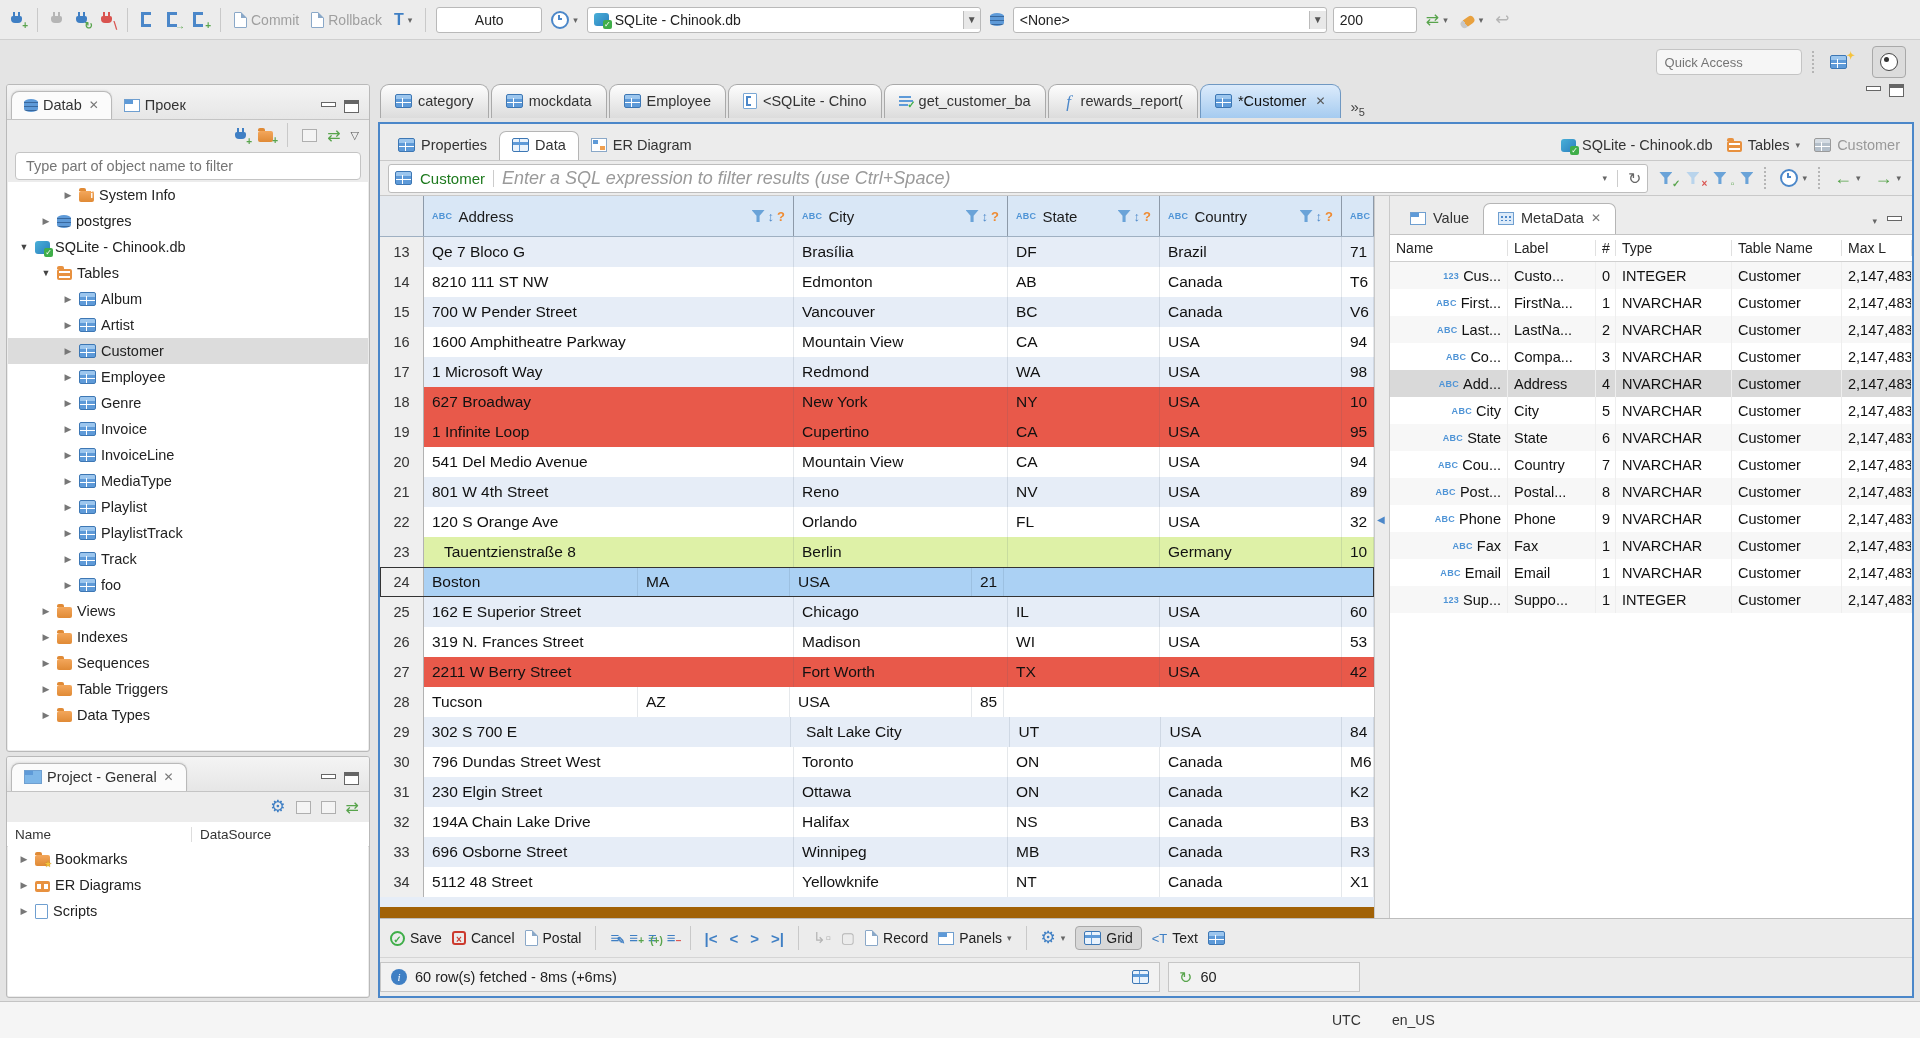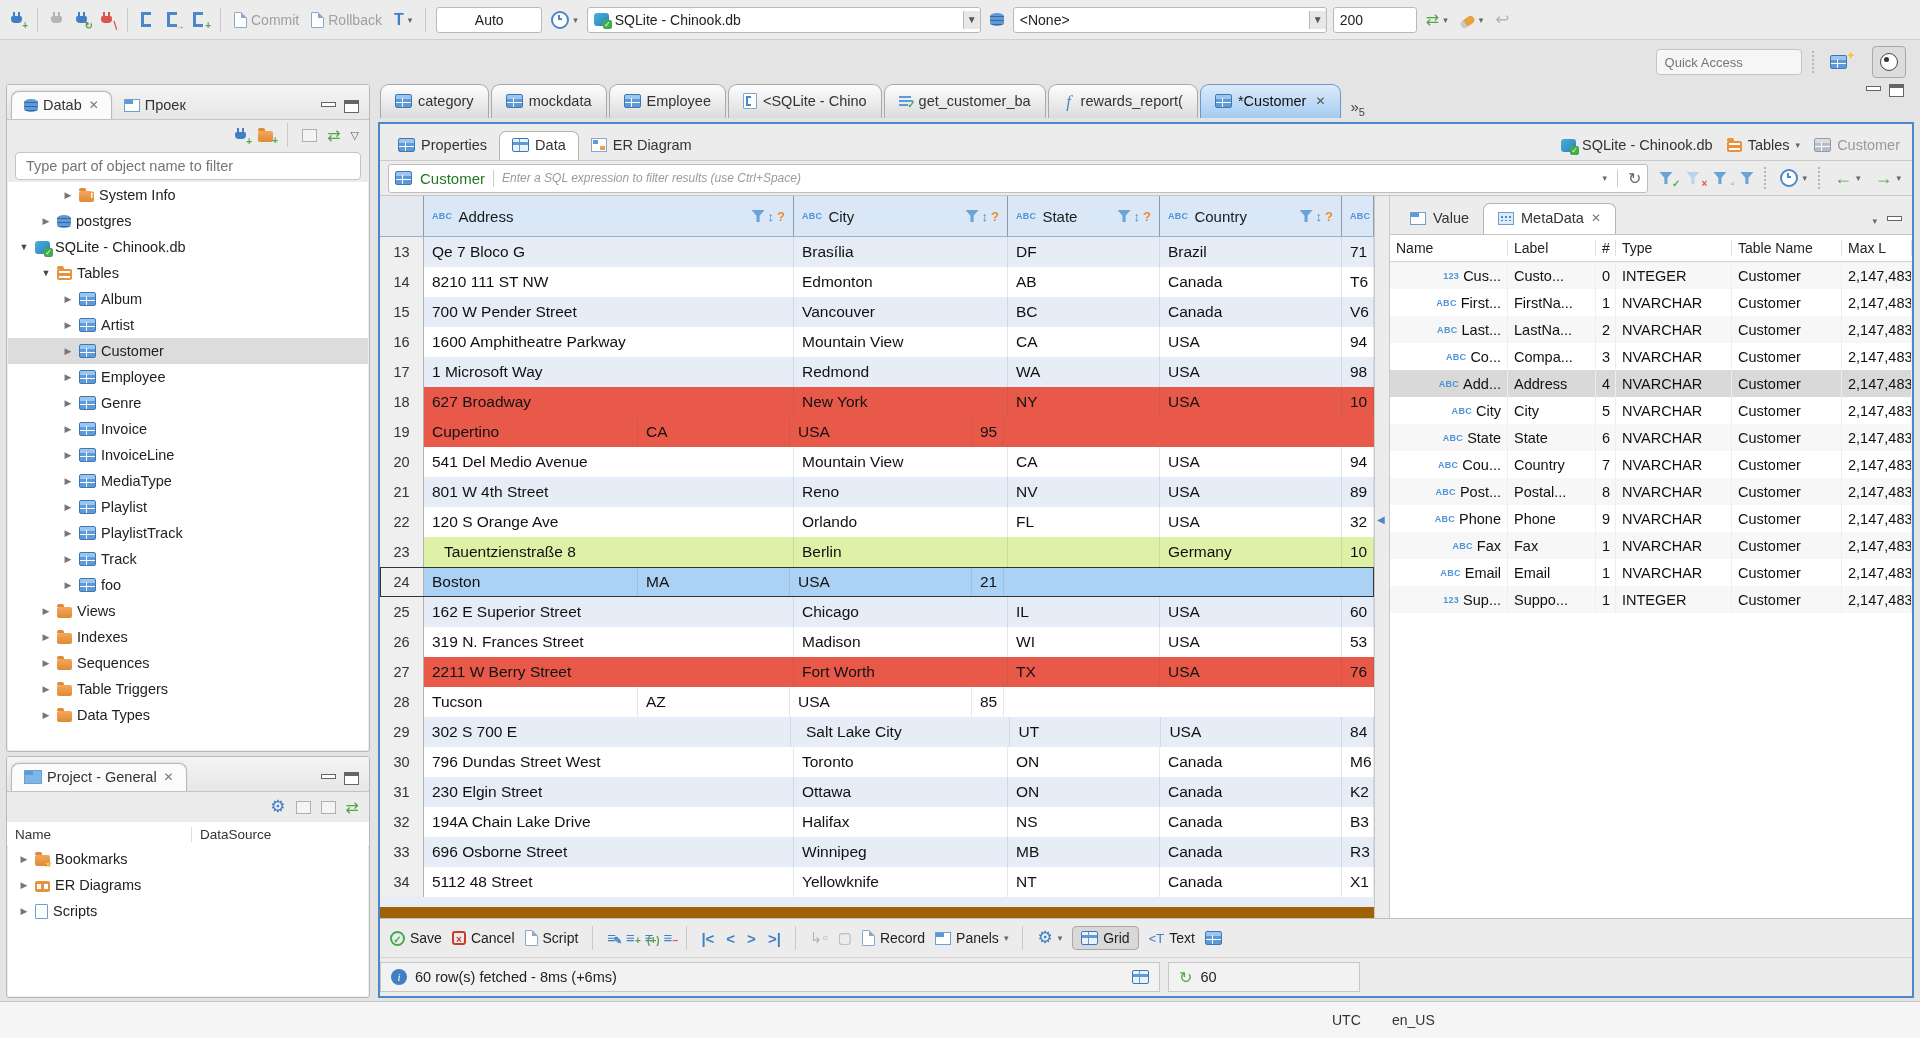--- a/index.html
+++ b/index.html
@@ -123,21 +123,21 @@
   .subtabs{height:36px;display:flex;align-items:flex-end;background:#ececec;border-bottom:1px solid #c9c9c9;padding-left:6px}
   .stab{display:flex;align-items:center;gap:6px;padding:5px 12px 7px;font-size:14.5px;color:#333;border-radius:7px 7px 0 0}
   .stab.active{background:#fff;border:1px solid #b5b5b5;border-bottom:none}
   .breadcrumb{margin-left:auto;display:flex;align-items:center;gap:14px;padding:0 12px 7px;font-size:14.5px}
   .crumb{display:flex;align-items:center;gap:6px;color:#333}
   .crumb.dim{color:#999}
   .filterbar{height:35px;display:flex;align-items:center;padding:3px 8px;gap:8px;background:#ececec;border-bottom:1px solid #c9c9c9;box-sizing:border-box}
   .fcombo{flex:1;height:27px;background:#fff;border:1px solid #bdbdbd;border-radius:3px;display:flex;align-items:center;padding:0 6px;gap:8px}
   .fcombo .entity{color:#1e7a1e;font-size:15px}
   .fcombo .vline{width:1px;height:17px;background:#ccc}
-  .fcombo .ph{color:#9a9a9a;font-style:italic;font-size:12px;flex:1}
+  .fcombo .ph{color:#9a9a9a;font-style:italic;font-size:18px;flex:1}
   .fcombo .endbtns{display:flex;align-items:center;gap:10px;color:#555}
   .content{flex:1;display:flex;min-height:0;background:#a16207}
   
   .gridarea{width:994px;flex:none;overflow:hidden;display:flex;flex-direction:column}
   .ghead{display:flex;height:40px;background:#d9e7f6;border-bottom:1px solid #9fb0c2;flex:none}
   .gh{display:flex;align-items:center;gap:6px;padding:0 8px;border-right:1px solid #8d9aa9;box-sizing:border-box;font-size:15px;color:#1b1b1b}
   .gh .hic{margin-left:auto;display:flex;align-items:center;gap:3px}
   .gh .updown{color:#4b87c9;font-size:13px}
   .gh .q{color:#ef8b32;font-weight:bold;font-size:13px}
   .kind{color:#4f94d6;font-size:9px;font-weight:bold;letter-spacing:.3px}
@@ -671,20 +671,21 @@
           <div class="grow red">
             <span class="gc num">18</span>
             <span class="gc c1" style="width: 370px;">627 Broadway</span>
             <span class="gc c2" style="width: 214px;">New York</span>
             <span class="gc c3" style="width: 152px;">NY</span>
             <span class="gc c4" style="width: 182px;">USA</span>
             <span class="gc c5" style="width: 32px;">10</span>
           </div>
           <div class="grow red">
             <span class="gc num">19</span>
+            <span class="gc c1" style="width: 370px;">1 Infinite Loop</span>
             <span class="gc c2" style="width: 214px;">Cupertino</span>
             <span class="gc c3" style="width: 152px;">CA</span>
             <span class="gc c4" style="width: 182px;">USA</span>
             <span class="gc c5" style="width: 32px;">95</span>
           </div>
           <div class="grow ">
             <span class="gc num">20</span>
             <span class="gc c1" style="width: 370px;">541 Del Medio Avenue</span>
             <span class="gc c2" style="width: 214px;">Mountain View</span>
             <span class="gc c3" style="width: 152px;">CA</span>
@@ -737,21 +738,21 @@
             <span class="gc c3" style="width: 152px;">WI</span>
             <span class="gc c4" style="width: 182px;">USA</span>
             <span class="gc c5" style="width: 32px;">53</span>
           </div>
           <div class="grow red">
             <span class="gc num">27</span>
             <span class="gc c1" style="width: 370px;">2211 W Berry Street</span>
             <span class="gc c2" style="width: 214px;">Fort Worth</span>
             <span class="gc c3" style="width: 152px;">TX</span>
             <span class="gc c4" style="width: 182px;">USA</span>
-            <span class="gc c5" style="width: 32px;">76</span>
+            <span class="gc c5" style="width: 32px;">42</span>
           </div>
           <div class="grow ">
             <span class="gc num">28</span>
             <span class="gc c2" style="width: 214px;">Tucson</span>
             <span class="gc c3" style="width: 152px;">AZ</span>
             <span class="gc c4" style="width: 182px;">USA</span>
             <span class="gc c5" style="width: 32px;">85</span>
           </div>
           <div class="grow stripe">
             <span class="gc num">29</span>
@@ -983,21 +984,21 @@
     <span class="rbtn">
         <span class="save-ic">✓</span>
         <span>Save</span>
       </span>
     <span class="rbtn">
         <span class="cancel-ic">×</span>
         <span>Cancel</span>
       </span>
     <span class="rbtn">
         <span class="ic ic-doc"></span>
-        <span>Script</span>
+        <span>Postal</span>
       </span>
     <span class="sep"></span>
     <span class="lines-ic">≡<span class="b bl">✎</span></span>
     <span class="lines-ic">≡<span class="b grn">+</span></span>
     <span class="lines-ic">≡<span class="b grn">(+)</span></span>
     <span class="lines-ic">≡<span class="b rd">−</span></span>
     <span class="sep"></span>
     <span class="navg">
       <span>|&lt;</span>
       <span>&lt;</span>

